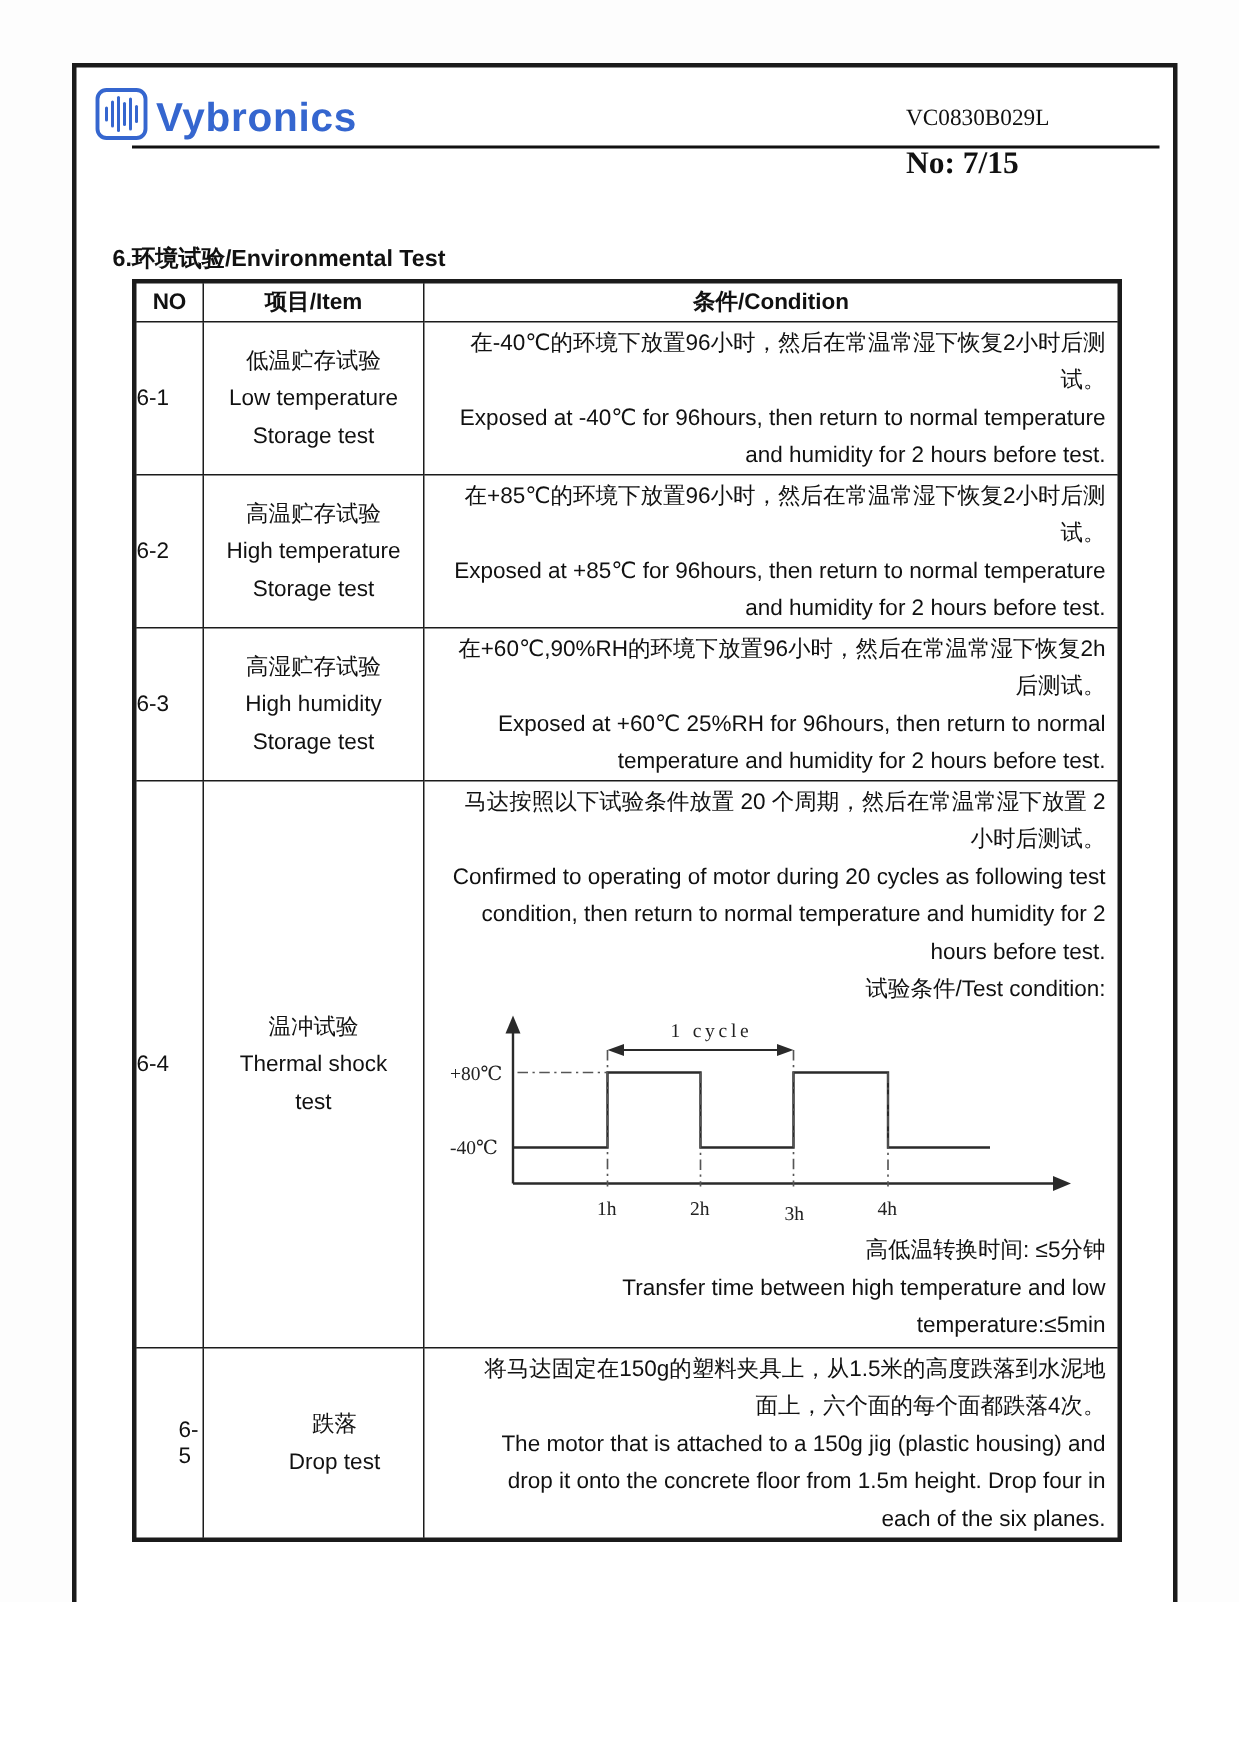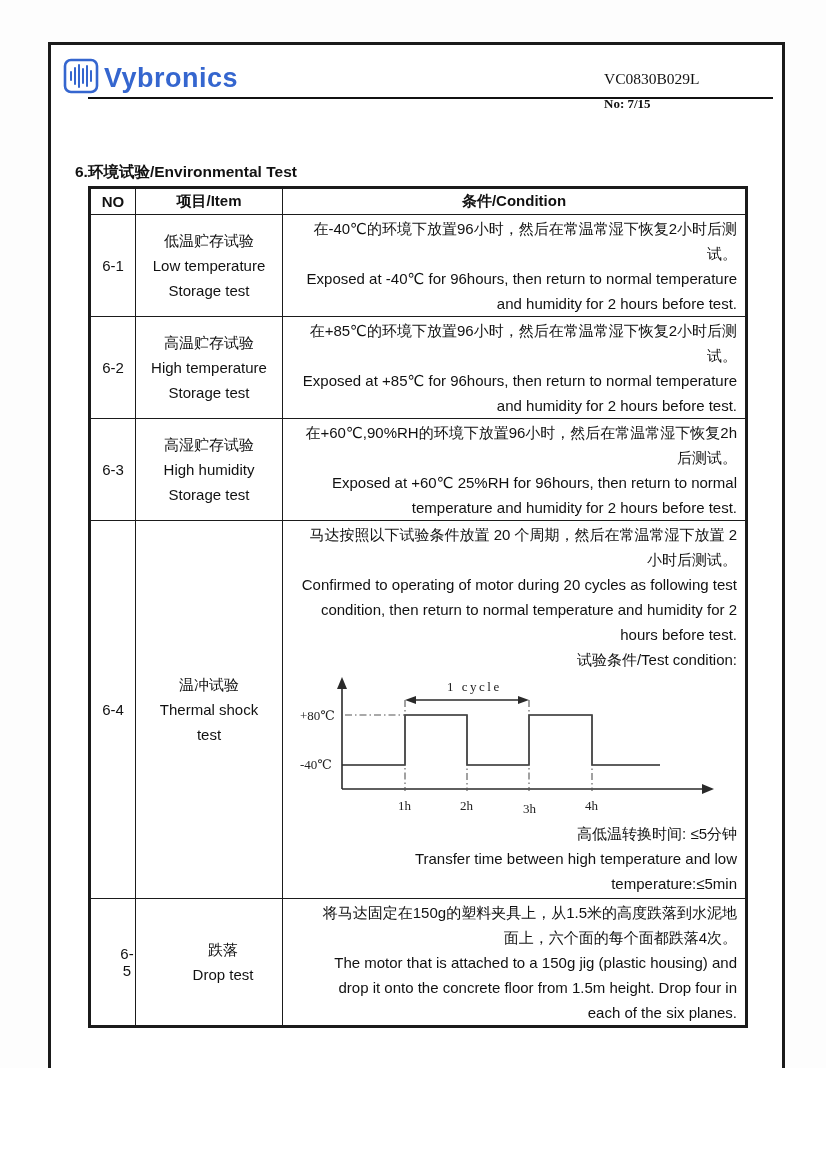--- a/index.html
+++ b/index.html
@@ -8,33 +8,33 @@
   .frame { position:absolute; left:48px; top:42px; width:737px; height:1080px; border:3px solid #1b1b1b; background:#fff; }
 
   
   .logo { position:absolute; left:12px; top:13px; display:flex; align-items:center; gap:5px; }
   .logo-text { font-size:27px; font-weight:bold; color:#3566cf; letter-spacing:0.5px; }
   .hdr-center { position:absolute; left:228px; top:8px; width:312px; text-align:center; }
   .hdr-title-en { font-family:"Liberation Serif","DejaVu Serif",serif; font-weight:bold; font-size:16px; letter-spacing:0.2px; }
   .hdr-title-zh { font-family:"Liberation Serif","DejaVu Serif",serif; font-size:15px; margin-top:8px; }
   .hdr-right { position:absolute; left:553px; top:9px; width:175px; text-align:left;margin-top:16px; }
   .hdr-code { font-family:"Liberation Serif","DejaVu Serif",serif; font-size:15.5px; }
-  .hdr-page { font-family:"Liberation Serif","DejaVu Serif",serif; font-size:13px; font-weight:bold; margin-top:8px; }
+  .hdr-page { font-family:"Liberation Serif","DejaVu Serif",serif; font-size:21px; font-weight:bold; margin-top:8px; }
   .hdr-rule { position:absolute; left:37px; top:52px; width:685px; border-top:2.5px solid #111; }
 
   
   .section-title { position:absolute; left:24px; top:117px; font-size:15.5px; font-weight:bold; }
 
   
   table.spec { position:absolute; left:37px; top:141px; width:657px; border-collapse:collapse; table-layout:fixed; }
   table.spec, table.spec th, table.spec td { border:1.5px solid #1b1b1b; }
   table.spec { border:3px solid #1b1b1b; }
   th { font-weight:bold; font-size:15px; height:27px; text-align:center; }
   td { font-size:15px; vertical-align:middle; }
-  td.c-no { text-align:center; }
+  td.c-no { }
   td.c-item { text-align:center; line-height:25px; }
   td.c-cond { vertical-align:top; padding:1px 8px 0 9px; line-height:25px; }
   td.c-cond p { margin:0;text-align:right; }
   tr.r1 td, tr.r2 td, tr.r3 td { height:100px; }
   tr.r4 td { height:378px; }
   tr.r5 td { height:124px;padding-left:28px; }
 
   
   .chart-wrap { margin:1px 0 0 0; }
   .chart-wrap svg { display:block; }

